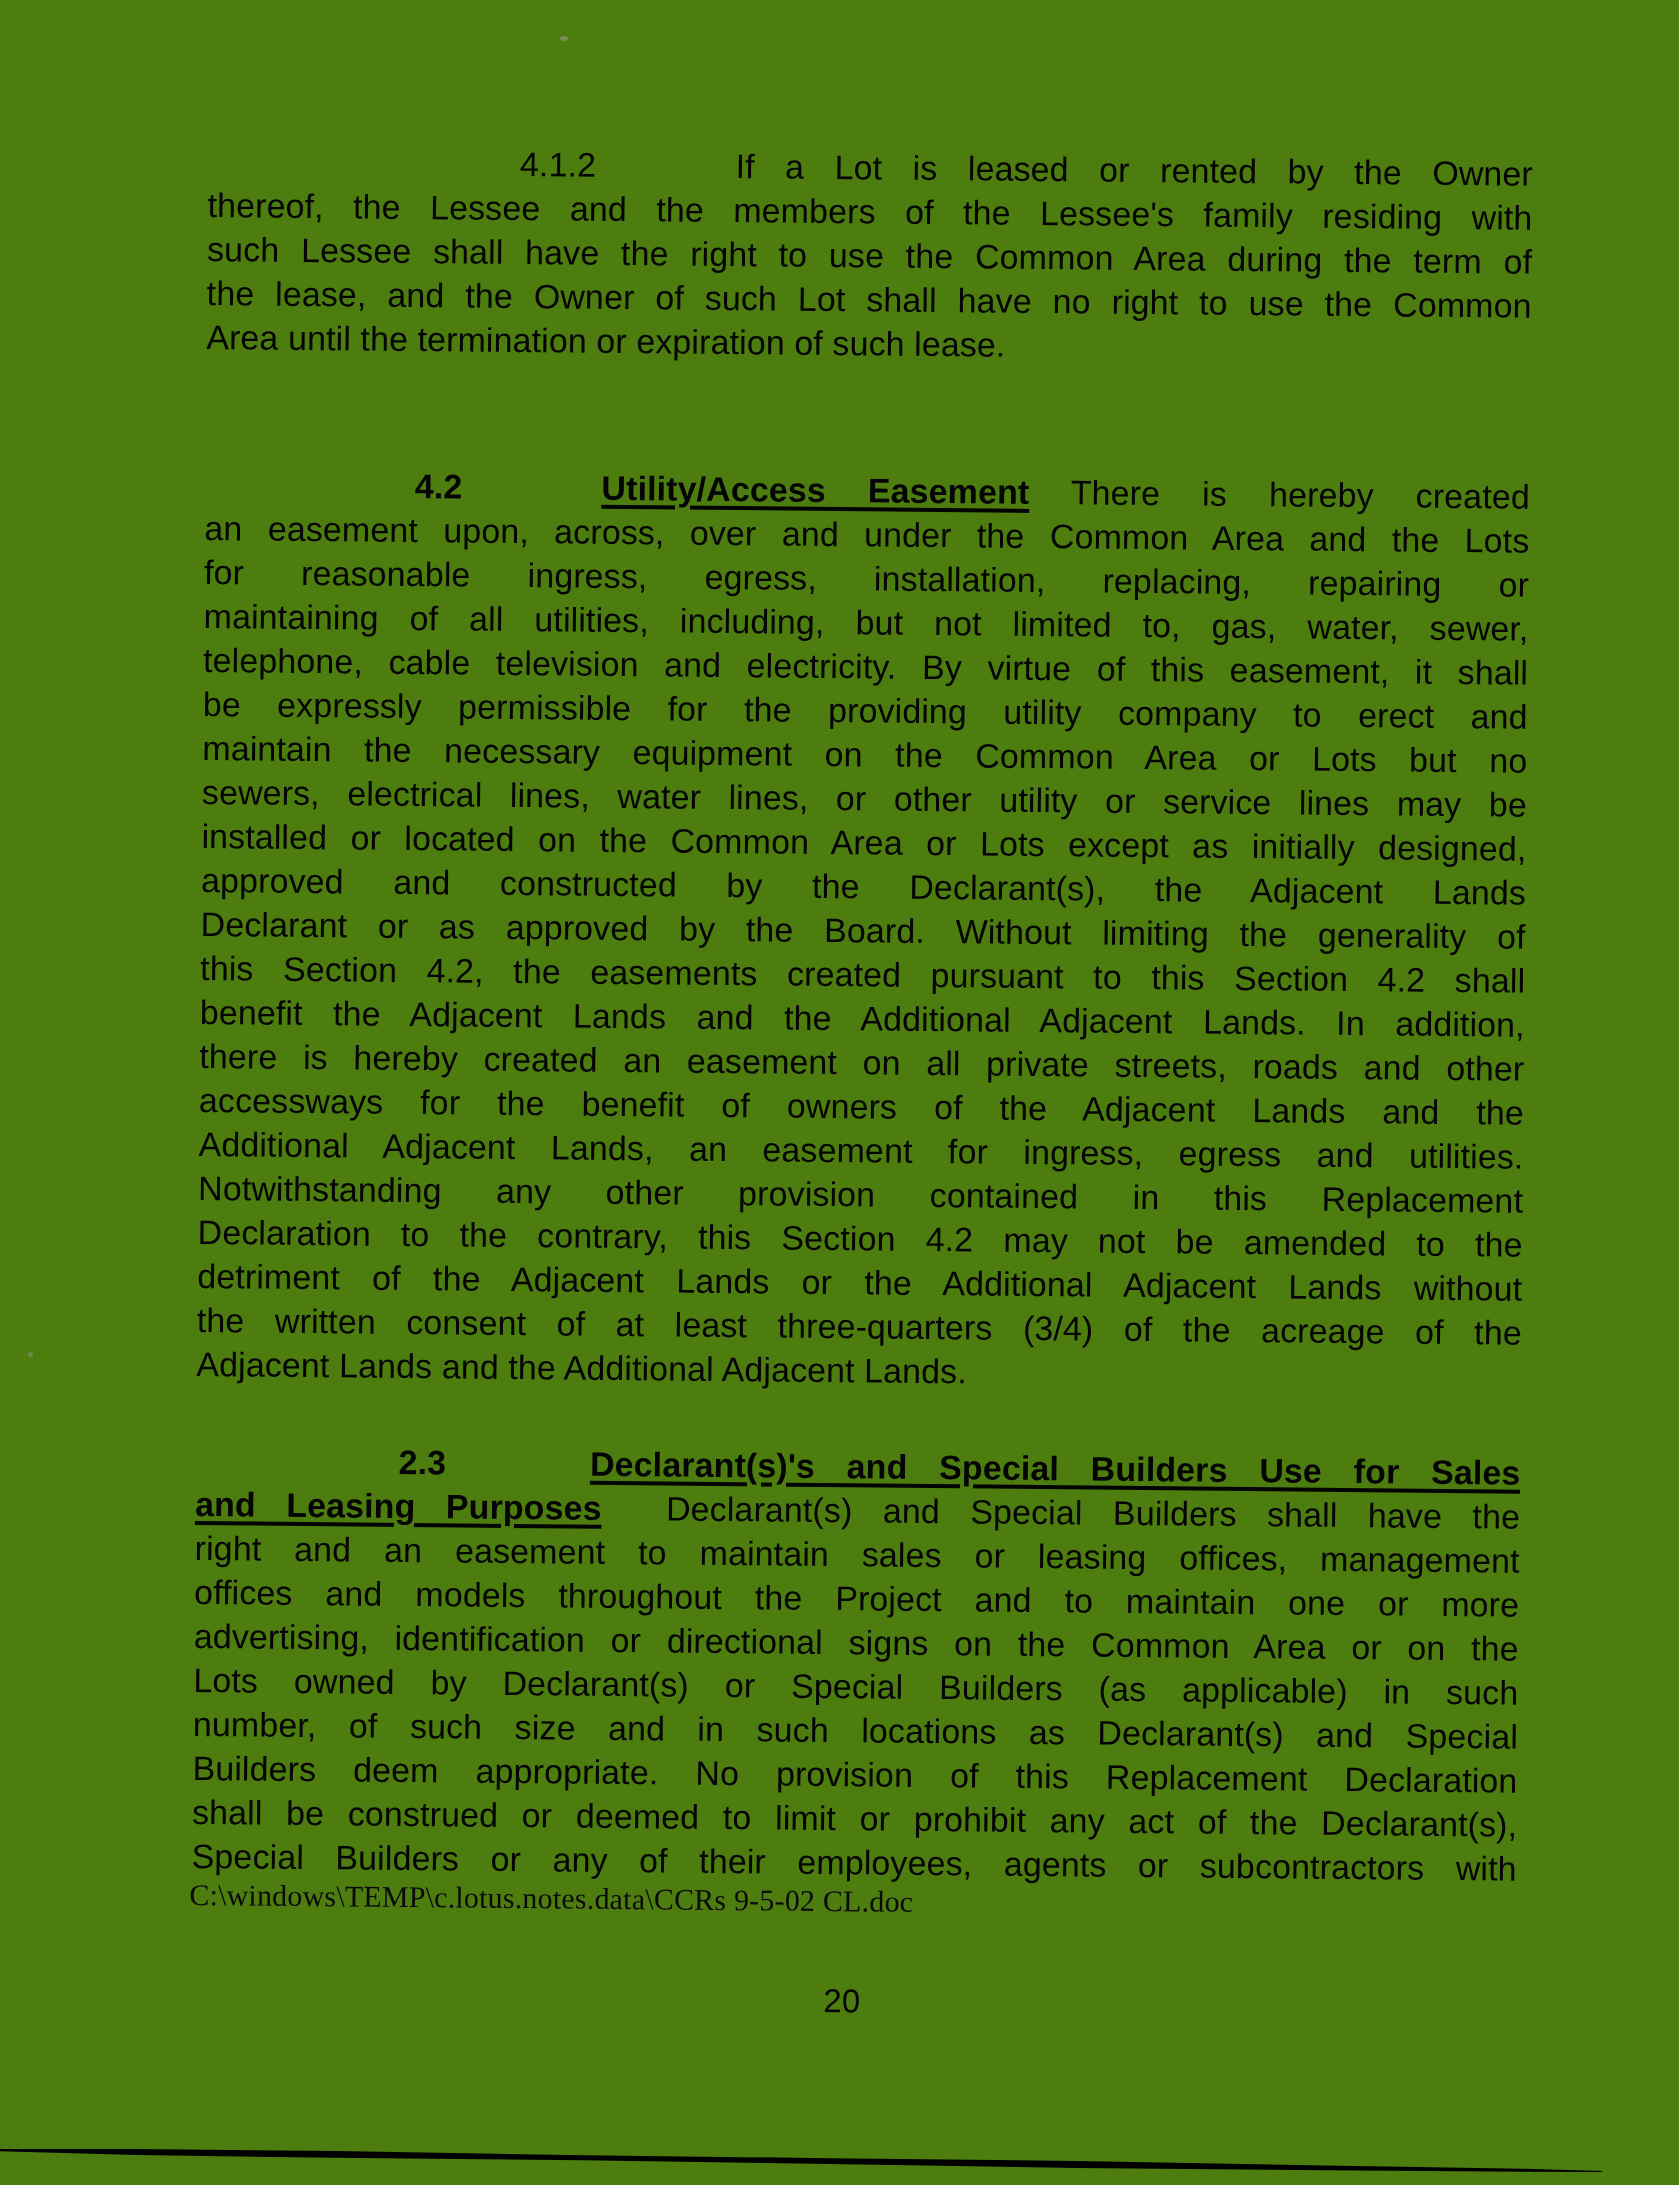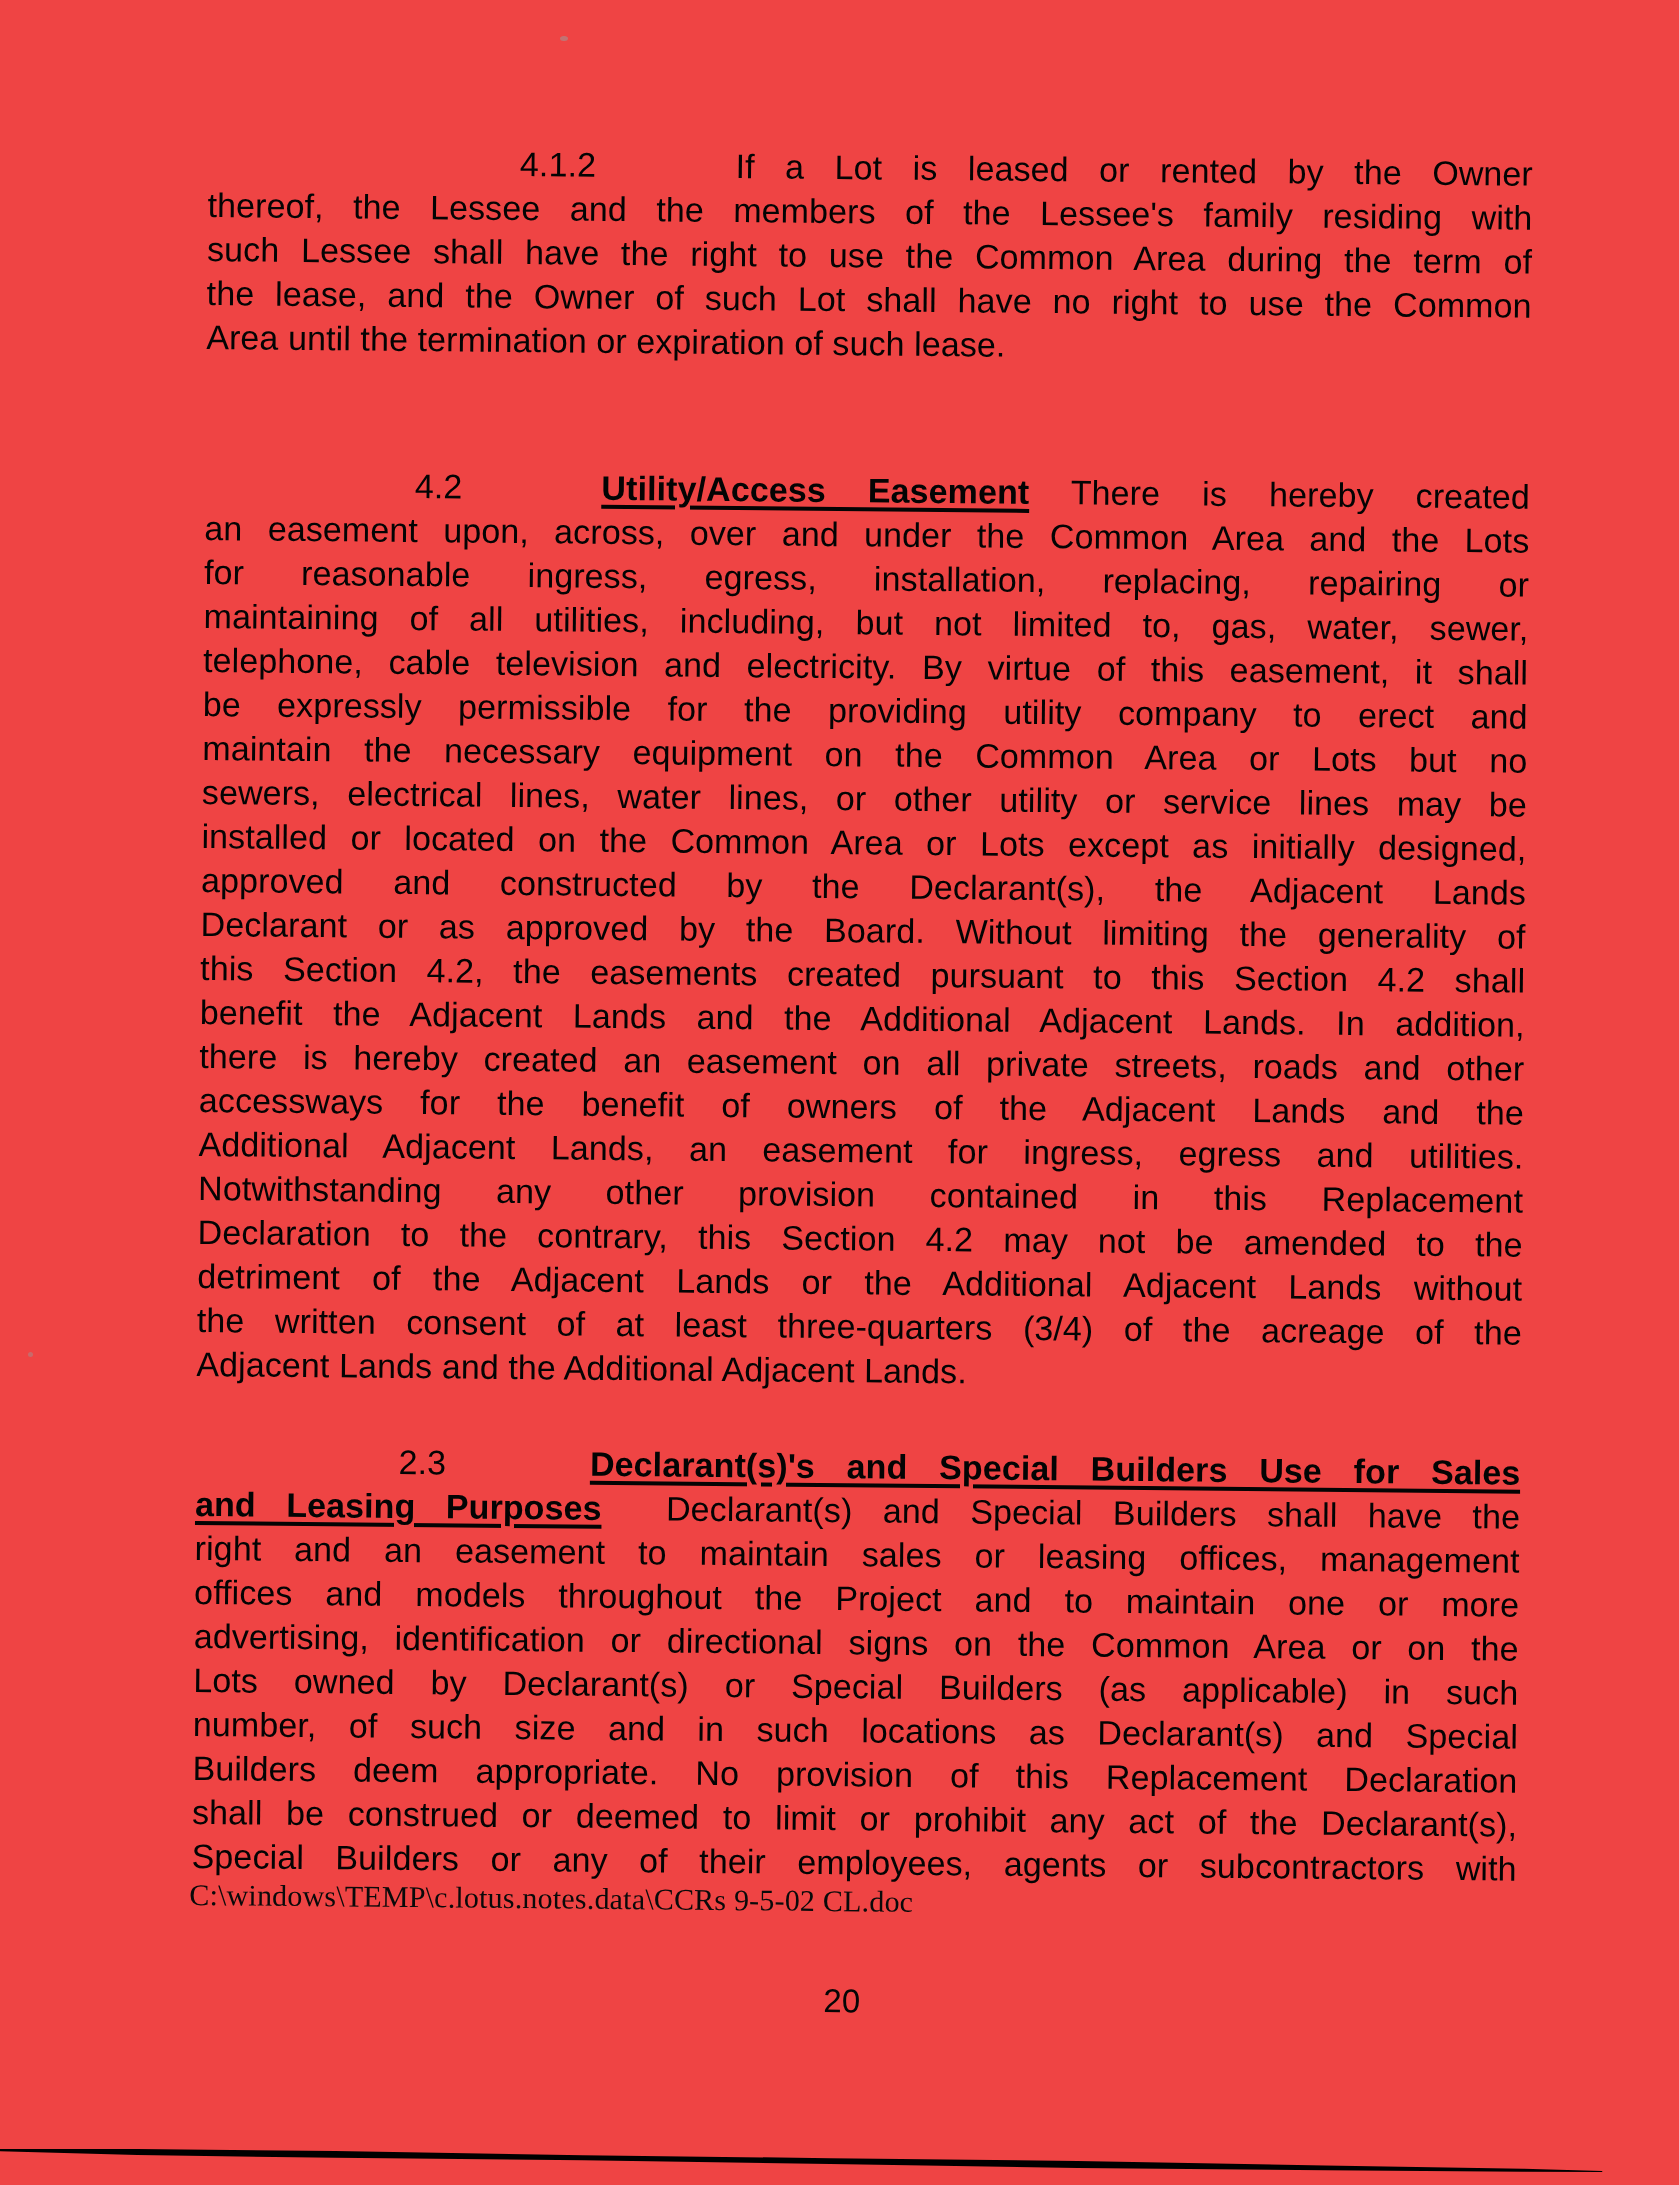--- a/index.html
+++ b/index.html
@@ -1,20 +1,20 @@
 <!DOCTYPE html>
 <html><head>
 <meta charset="utf-8">
 <style>
   html, body { margin: 0; padding: 0; background: #ffffff; }
   .sheet {
     position: relative;
     width: 1679px;
     height: 2186px;
-    background: #ef4444;
+    background: #4d7c0f;
     overflow: hidden;
     font-family: "Liberation Sans", "DejaVu Sans", sans-serif;
     color: #040404;
   }
   .content {
     position: absolute;
     left: 0; top: 0; width: 1679px; height: 2186px;
     transform: rotate(0.55deg);
     transform-origin: 208px 158px;
   }
@@ -40,21 +40,21 @@
   .p2 { top: 462px; }
   .p3 { top: 1438px; }
   .ind1 { padding-left: 312px; }
   .ind2 { padding-left: 210px; }
   .ind3 { padding-left: 203px; }
   .tab  { display: inline-block; height: 1px; }
   .t1 { width: 109px; }
   .t2 { width: 139px; }
   .t3 { width: 144px; }
   .gap { display: inline-block; width: 34px; height: 1px; }
-  .bold { font-weight: normal; }
+  .bold { font-weight: bold; }
   .hu {
     font-weight: bold;
     text-decoration: underline;
     text-decoration-thickness: 4px;
     text-underline-offset: 5px;
   }
   .footer-path {
     position: absolute;
     left: 206px;
     top: 1877px;

